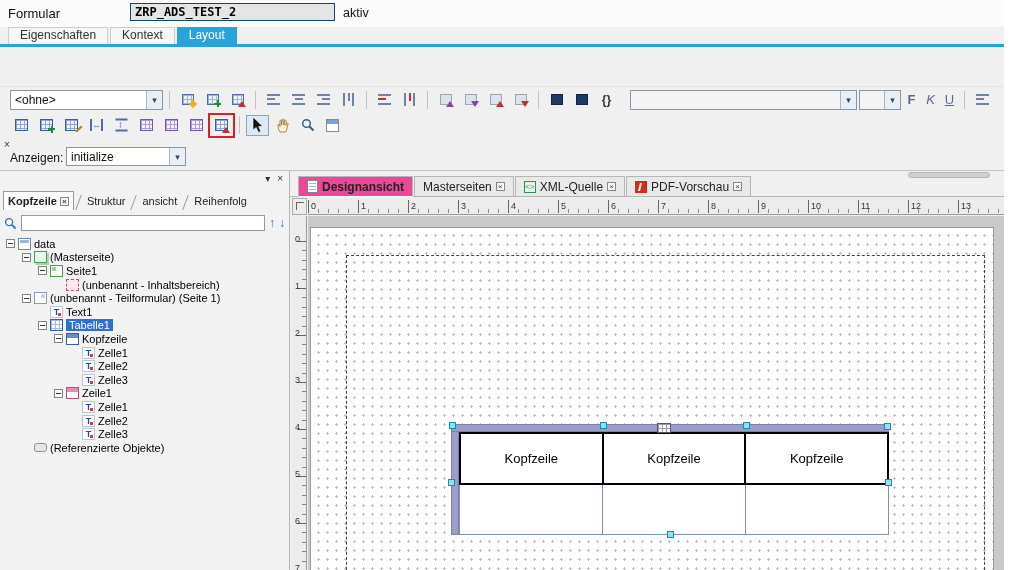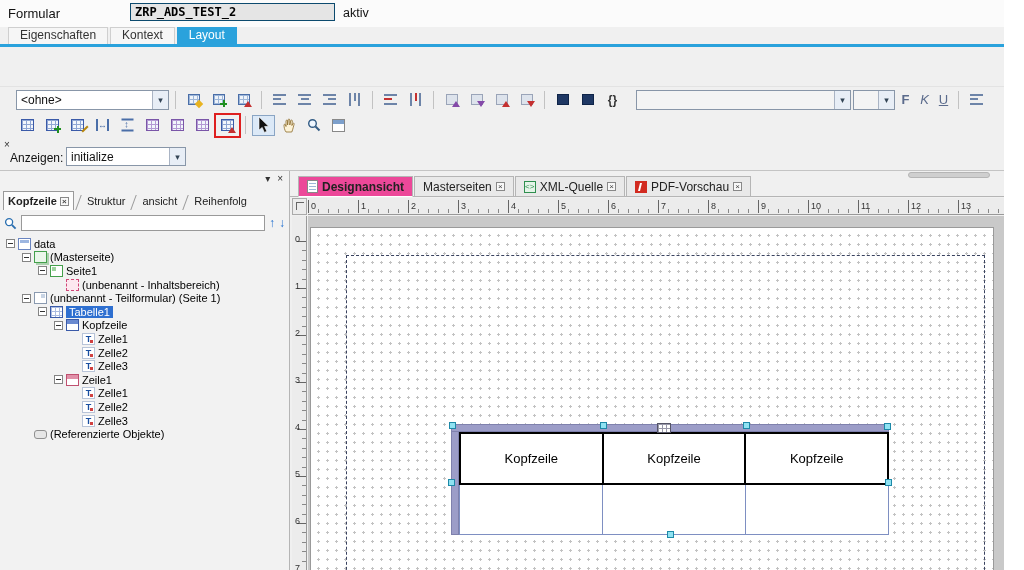--- a/index.html
+++ b/index.html
@@ -12,21 +12,21 @@
   .form-input{position:absolute;left:130px;top:3px;width:205px;height:18px;background:#e5e5e5;border:1px solid #0c4a6e;font:bold 12px "DejaVu Sans Mono",monospace;padding:0 4px;color:#000}
   .form-status{position:absolute;left:343px;top:6px;font-size:12.5px}
 
   
   .vtabs{position:absolute;top:27px;left:8px;height:17px;display:flex;gap:2px}
   .vtab{height:17px;display:flex;padding:0 11px;font-size:12px;background:#f6f6f6;border:1px solid #cfcfcf;border-bottom:none;color:#333;cursor:default}
   .vtab.active{background:#2aa2dc;border-color:#2aa2dc;color:#fff}
   .tabline{position:absolute;top:44px;left:0;right:0;height:3px;background:#2aa2dc}
 
   
-  .tb{position:absolute;left:0;right:0;display:flex;align-items:center;padding:0 16px;gap:2px}
+  .tb{position:absolute;left:0;right:0;display:flex;align-items:center;padding:0 10px;gap:2px}
   .tb1{top:86px;height:26px;border-top:1px solid #e3e3e3}
   .tb2{top:112px;height:26px}
   .tsep{width:1px;height:18px;background:#c2c2c2;margin:0 4px;flex:none}
   .ico{width:23px;height:21px;flex:none;display:flex;align-items:center;justify-content:center;position:relative;border:1px solid transparent}
   .ico.pressed{background:#dce9f7;border:1px solid #8aa5c4}
   .ico.redbox{outline:2px solid #de1f1f;outline-offset:0}
   .gsq{width:12px;height:11px;background:#dde3ec;border:1px solid #9aa4b8}
   .gsq.blue{background:#eef3fa;border-color:#4a6ea8;background-image:linear-gradient(#9db6d8 1px,transparent 1px),linear-gradient(90deg,#9db6d8 1px,transparent 1px);background-size:4px 4px}
   .tgic{width:13px;height:12px;border:1px solid #3a5aa8;background:#f2f6fc;background-image:linear-gradient(#8fa6d4 1px,transparent 1px),linear-gradient(90deg,#8fa6d4 1px,transparent 1px);background-size:4px 4px}
   .tgic.purple{border-color:#7a56a8;background-image:linear-gradient(#b49ad4 1px,transparent 1px),linear-gradient(90deg,#b49ad4 1px,transparent 1px)}
@@ -375,20 +375,25 @@
         </div>
         <div class="trow d3">
           <span class="exp none"></span>
           <span class="ti ti-content"></span>
           <span class="tlabel">(unbenannt - Inhaltsbereich)</span>
         </div>
         <div class="trow d1">
           <span class="exp"></span>
           <span class="ti ti-subform"></span>
           <span class="tlabel">(unbenannt - Teilformular) (Seite 1)</span>
+        </div>
+        <div class="trow d2">
+          <span class="exp none"></span>
+          <span class="ti ti-text"></span>
+          <span class="tlabel">Text1</span>
         </div>
         <div class="trow d2 sel">
           <span class="exp"></span>
           <span class="ti ti-table"></span>
           <span class="tlabel">Tabelle1</span>
         </div>
         <div class="trow d3">
           <span class="exp"></span>
           <span class="ti ti-hrow"></span>
           <span class="tlabel">Kopfzeile</span>

